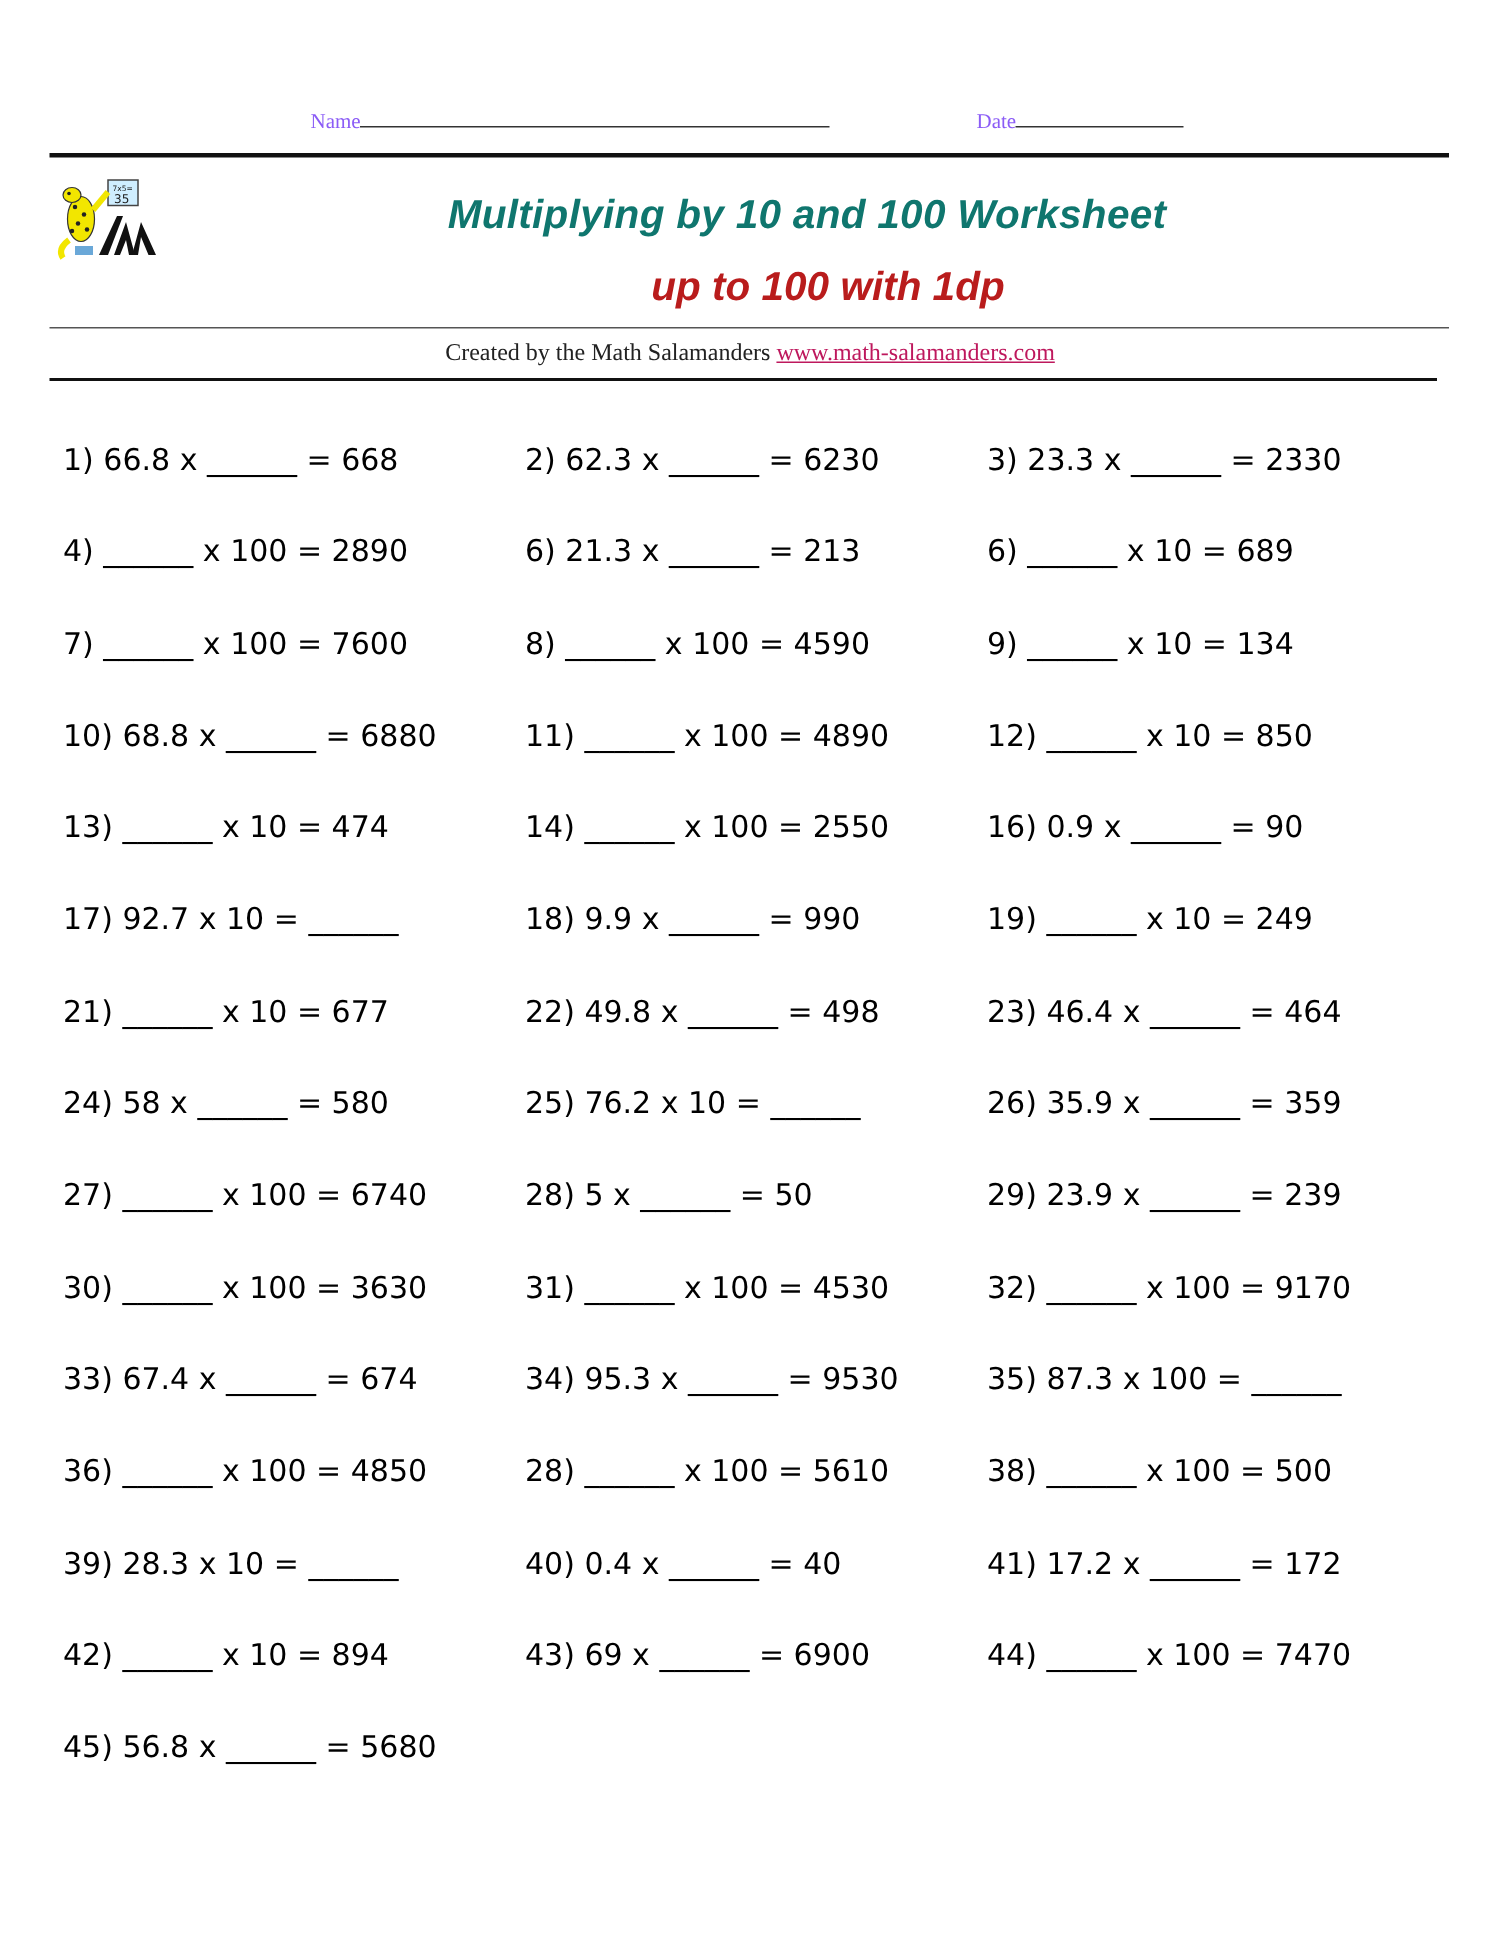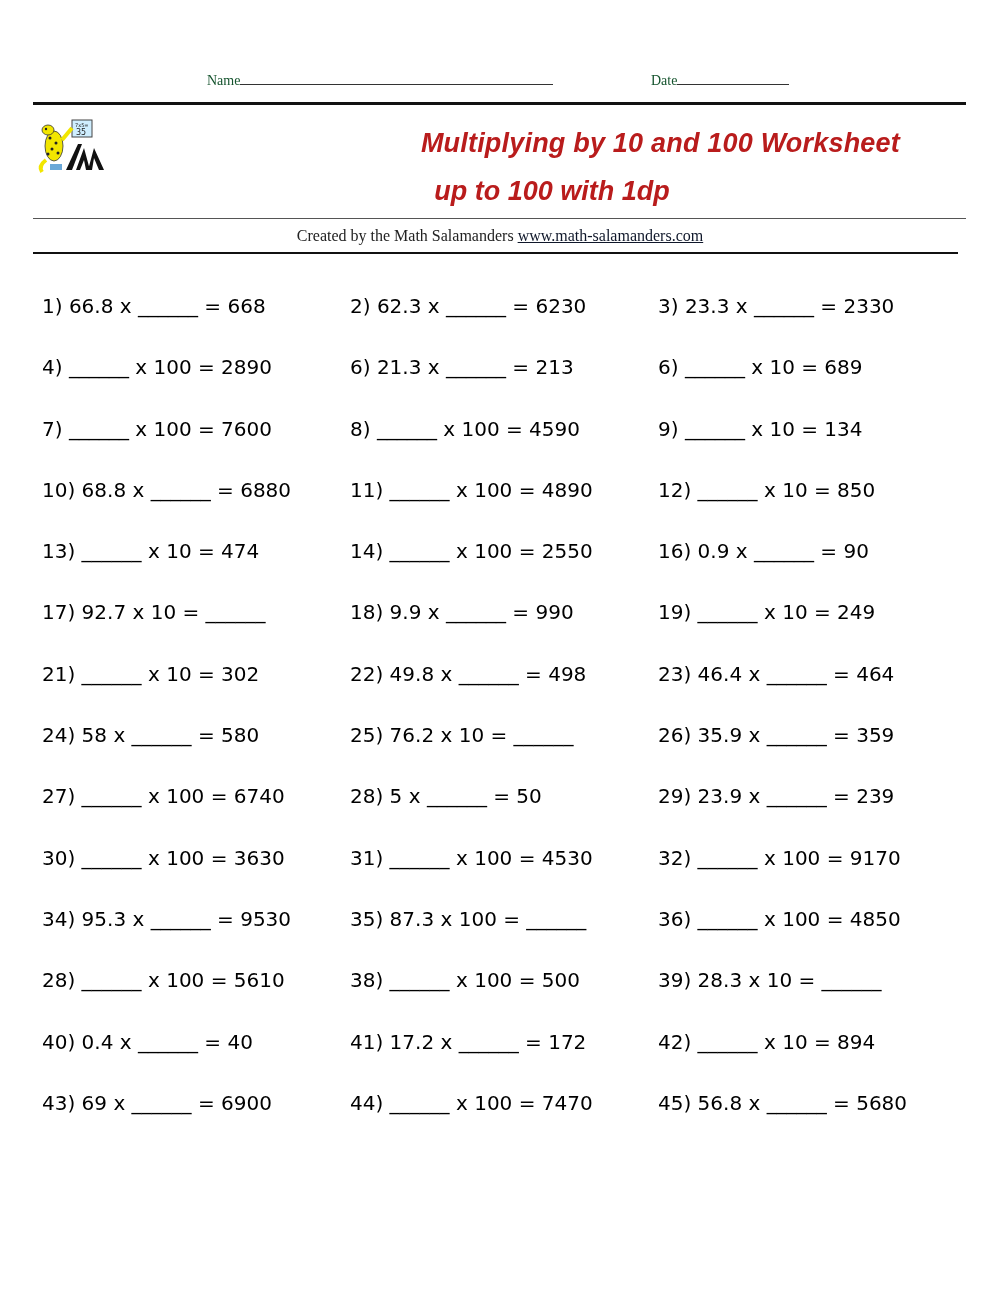--- a/index.html
+++ b/index.html
@@ -1,50 +1,50 @@
 <!DOCTYPE html>
 <html><head>
   <meta charset="utf-8">
   <style>
     html, body { margin: 0; padding: 0; background: #ffffff; }
     body { width: 1000px; height: 1294px; position: relative; overflow: hidden; }
     .page { position: absolute; left: 0; top: 0; width: 1000px; height: 1294px; }
 
     .name-date-row {
       position: absolute; top: 70px; left: 0; width: 1000px; height: 20px;
-      font-family: "Liberation Serif", serif; font-size: 14px; color: #14532d;
+      font-family: "Liberation Serif", serif; font-size: 14px; color: #8b5cf6;
     }
     .name-field { position: absolute; left: 207px; top: 0; white-space: nowrap; }
     .date-field { position: absolute; left: 651px; top: 0; white-space: nowrap; }
     .blank-line { display: inline-block; border-bottom: 1px solid #333; height: 14px; vertical-align: baseline; }
     .name-line { width: 313px; }
     .date-line { width: 112px; }
 
     .rule { position: absolute; left: 33px; width: 933px; background: #111; }
     .rule-top { top: 102px; height: 3px; }
     .rule-mid { top: 218px; height: 1px; background: #555; }
     .rule-bottom { top: 252px; height: 2px; width: 925px; }
 
     .logo { position: absolute; left: 34px; top: 118px; width: 72px; height: 56px; }
 
     .title {
-      position: absolute; top: 128px; left: 200px; width: 700px; text-align: right;
+      position: absolute; top: 128px; left: 188px; width: 700px; text-align: center;
       font-family: "Liberation Sans", sans-serif; font-weight: bold; font-style: italic;
-      font-size: 27px; color: #b91c1c; letter-spacing: 0.2px;
+      font-size: 27px; color: #0f766e; letter-spacing: 0.2px;
     }
     .subtitle {
       position: absolute; top: 176px; left: 200px; width: 704px; text-align: center;
       font-family: "Liberation Sans", sans-serif; font-weight: bold; font-style: italic;
       font-size: 27px; color: #b91c1c;
     }
     .credit {
       position: absolute; top: 227px; left: 0; width: 1000px; text-align: center;
       font-family: "Liberation Serif", serif; font-size: 16px; color: #222;
     }
-    .credit a { color: #0f172a; text-decoration: underline; }
+    .credit a { color: #be185d; text-decoration: underline; }
 
     .problems {
       position: absolute; top: 292px; left: 42px; width: 930px;
       display: grid; grid-template-columns: 308px 308px 308px;
       grid-auto-rows: 61.3px;
       font-family: "DejaVu Sans", sans-serif; font-size: 20px; color: #000000;
     }
     .problem { white-space: pre; line-height: 28px; }
   </style>
 </head>
@@ -105,32 +105,33 @@
       <div class="problem">9) ______ x 10 = 134</div>
       <div class="problem">10) 68.8 x ______ = 6880</div>
       <div class="problem">11) ______ x 100 = 4890</div>
       <div class="problem">12) ______ x 10 = 850</div>
       <div class="problem">13) ______ x 10 = 474</div>
       <div class="problem">14) ______ x 100 = 2550</div>
       <div class="problem">16) 0.9 x ______ = 90</div>
       <div class="problem">17) 92.7 x 10 = ______</div>
       <div class="problem">18) 9.9 x ______ = 990</div>
       <div class="problem">19) ______ x 10 = 249</div>
-      <div class="problem">21) ______ x 10 = 302</div>
+      <div class="problem">21) ______ x 10 = 677</div>
       <div class="problem">22) 49.8 x ______ = 498</div>
       <div class="problem">23) 46.4 x ______ = 464</div>
       <div class="problem">24) 58 x ______ = 580</div>
       <div class="problem">25) 76.2 x 10 = ______</div>
       <div class="problem">26) 35.9 x ______ = 359</div>
       <div class="problem">27) ______ x 100 = 6740</div>
       <div class="problem">28) 5 x ______ = 50</div>
       <div class="problem">29) 23.9 x ______ = 239</div>
       <div class="problem">30) ______ x 100 = 3630</div>
       <div class="problem">31) ______ x 100 = 4530</div>
       <div class="problem">32) ______ x 100 = 9170</div>
+      <div class="problem">33) 67.4 x ______ = 674</div>
       <div class="problem">34) 95.3 x ______ = 9530</div>
       <div class="problem">35) 87.3 x 100 = ______</div>
       <div class="problem">36) ______ x 100 = 4850</div>
       <div class="problem">28) ______ x 100 = 5610</div>
       <div class="problem">38) ______ x 100 = 500</div>
       <div class="problem">39) 28.3 x 10 = ______</div>
       <div class="problem">40) 0.4 x ______ = 40</div>
       <div class="problem">41) 17.2 x ______ = 172</div>
       <div class="problem">42) ______ x 10 = 894</div>
       <div class="problem">43) 69 x ______ = 6900</div>

